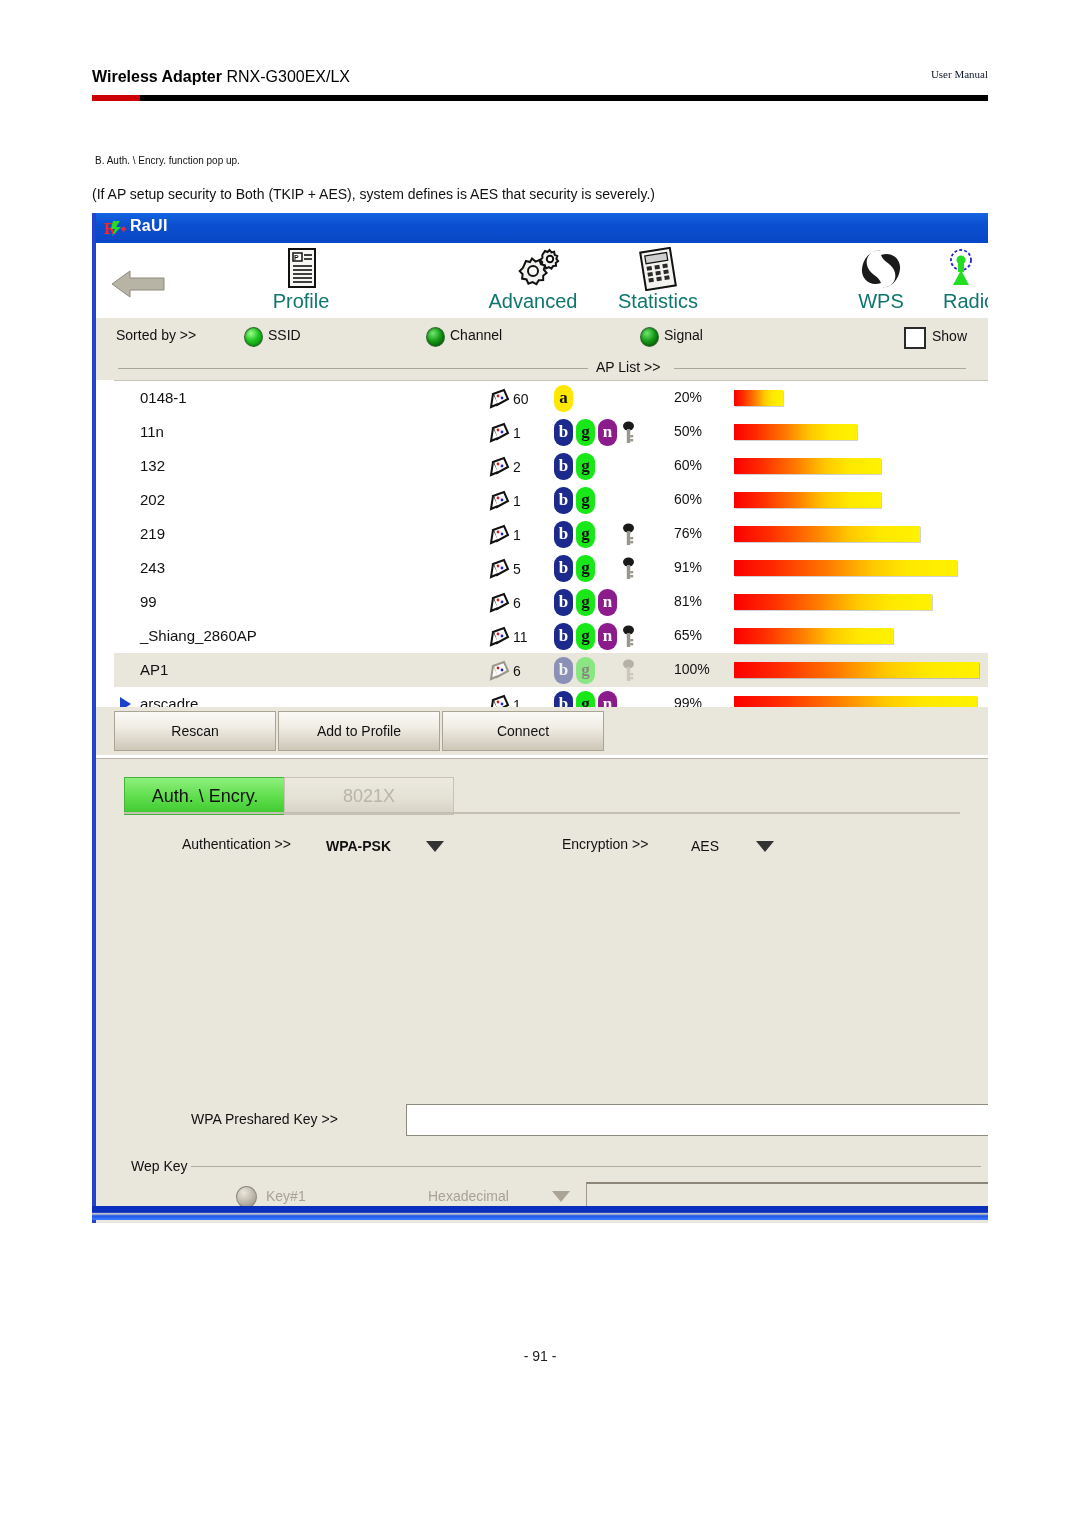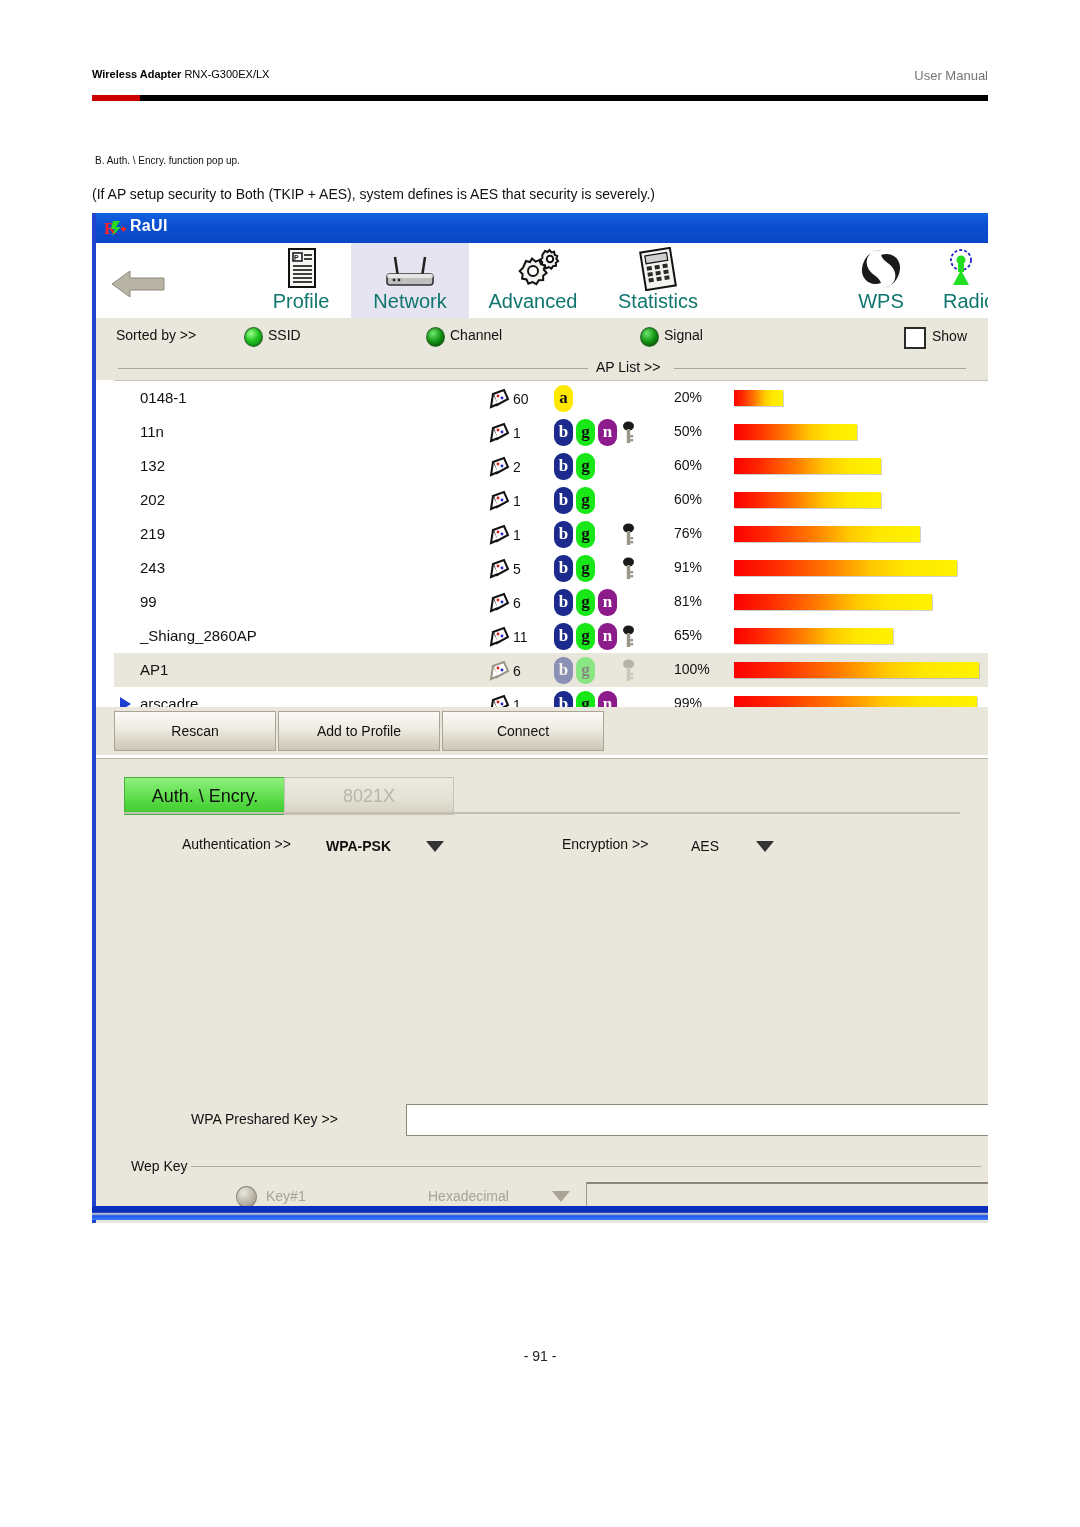--- a/index.html
+++ b/index.html
@@ -9,25 +9,25 @@
     font-family:"Liberation Sans", sans-serif;
     overflow:hidden;
     position:relative;
   }
 
   
   .doc-header{
     position:absolute;left:92px;top:68px;width:896px;height:40px;
   }
   .doc-header .hdr-left{
-    position:absolute;left:0;top:0;font-size:11px;color:#000;white-space:nowrap;
+    position:absolute;left:0;top:0;font-size:16px;color:#000;white-space:nowrap;
   }
   .doc-header .hdr-left b{font-weight:bold;}
   .doc-header .hdr-right{
-    position:absolute;right:0;top:0;font-size:13px;color:#737373;white-space:nowrap;
+    position:absolute;right:0;top:0;font-size:11px;color:#0f172a;white-space:nowrap;font-family:Liberation Serif, serif;
   }
   .hdr-rule{
     position:absolute;left:92px;top:95px;width:896px;height:6px;background:#000;
   }
   .hdr-rule-red{
     position:absolute;left:92px;top:95px;width:48px;height:6px;background:#cc0000;
   }
 
   
   .intro1{position:absolute;left:95px;top:155px;font-size:10px;color:#111;white-space:nowrap;}
@@ -263,33 +263,20 @@
               <line x1="42" y1="23" x2="61" y2="23"></line>
             <line x1="42" y1="27" x2="61" y2="27"></line>
               <line x1="42" y1="31" x2="61" y2="31"></line>
             <line x1="42" y1="35" x2="61" y2="35"></line>
           </g>
         </svg>
       </div>
       <div class="tb-label">Profile</div>
     </div>
 
-    <div class="tb-item sel" style="left:255px;width:118px;">
-      <div class="tb-icon">
-        <svg width="118" height="44" viewBox="0 0 118 44">
-          <line x1="47" y1="30" x2="44" y2="10" stroke="#222" stroke-width="2.5"></line>
-          <line x1="71" y1="30" x2="74" y2="10" stroke="#222" stroke-width="2.5"></line>
-          <rect x="36" y="27" width="46" height="11" rx="3" fill="#bfbfbf" stroke="#333" stroke-width="1.6"></rect>
-          <rect x="36" y="27" width="46" height="4" rx="2" fill="#e6e6e6"></rect>
-          <circle cx="43" cy="33" r="1.4" fill="#2a2a2a"></circle>
-          <circle cx="48" cy="33" r="1.4" fill="#2a2a2a"></circle>
-        </svg>
-      </div>
-      <div class="tb-label">Network</div>
-    </div>
 
     <div class="tb-item" style="left:373px;width:128px;">
       <div class="tb-icon">
         <svg width="128" height="44" viewBox="0 0 128 44">
           <g fill="#f2f2ee" stroke="#111" stroke-width="2">
             <path d="M76 4 l2.6 1 1.9-2 2 2.4 2.6-.6.6 3 2.6 1.2-.9 2.8 1.7 2.3-2.3 1.8.2 2.9-3 .3-1.6 2.5-2.6-1.4-2.7 1.2-1.3-2.7-3-.7.4-3-2-2.1 2.2-2 -.1-2.9z"></path>
             <circle cx="81" cy="12" r="3.2" fill="#fff"></circle>
             <path d="M57 14 l4 1 2-3.4 3.6 3 3.8-1.6 1.5 4.3 4 1.2-1.1 4.2 2.8 3.2-3.4 2.8v4.3l-4.4.3-2.4 3.8-3.9-2.1-4.1 1.7-1.9-4.2-4.4-.9.5-4.4-2.9-3.1 3.2-3.1z"></path>
             <circle cx="64" cy="24" r="5" fill="#fff"></circle>
           </g>

